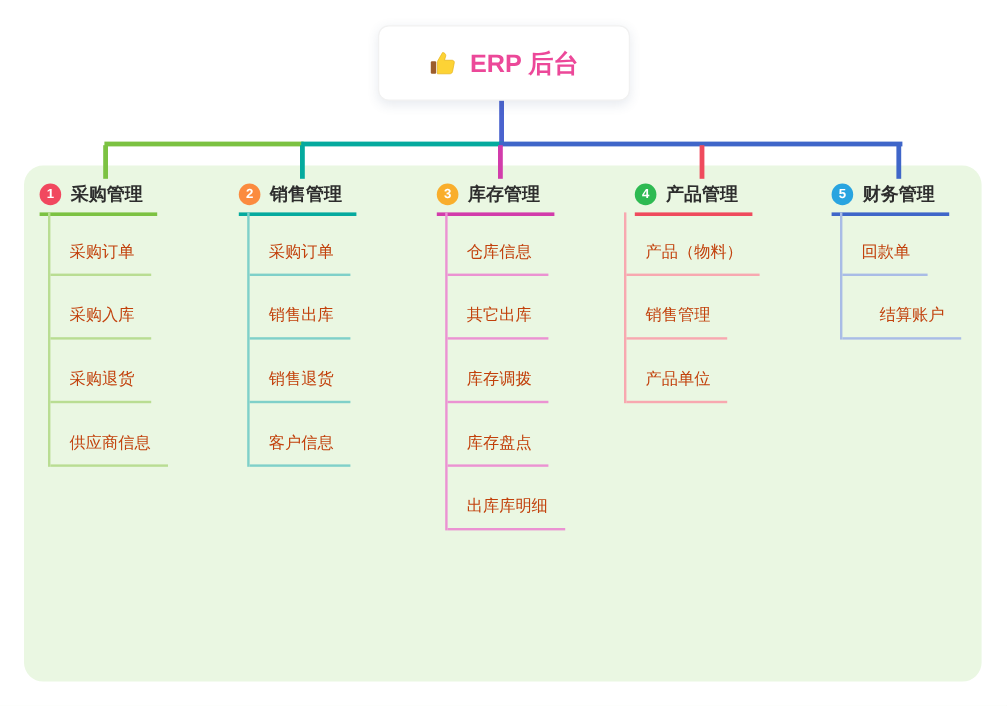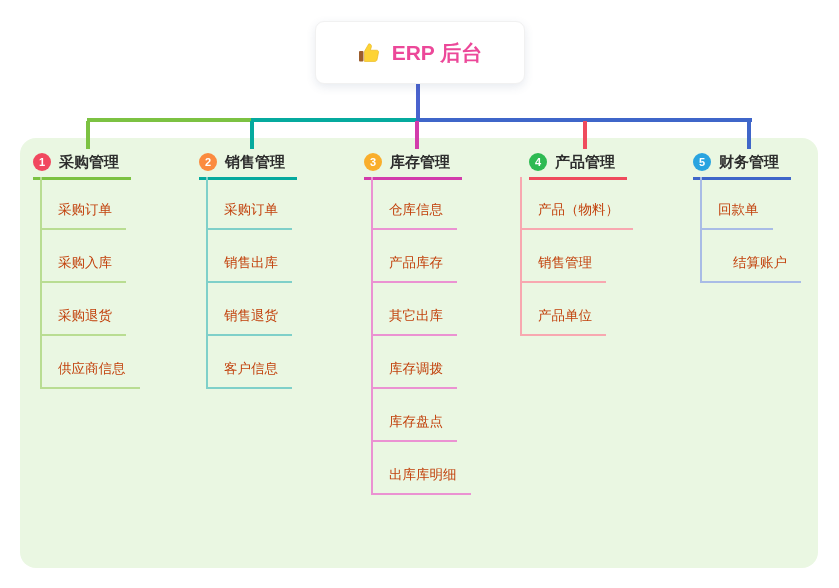--- a/index.html
+++ b/index.html
@@ -116,21 +116,20 @@
     </div>
   </div>
 
   <div class="b3">
     <div class="branch-head hd" style="border-bottom-color: rgb(210, 60, 171);">
       <span class="badge" style="background: rgb(249, 174, 44);">3</span>
       <span>库存管理</span>
     </div>
     <div class="branch-col col" style="border-left-color: rgb(235, 146, 210);">
       <div class="child" style="border-bottom-color: rgb(235, 146, 210);">仓库信息</div>
-      <div class="child" style="border-bottom-color: rgb(235, 146, 210);">产品库存</div>
       <div class="child" style="border-bottom-color: rgb(235, 146, 210);">其它出库</div>
       <div class="child" style="border-bottom-color: rgb(235, 146, 210);">库存调拨</div>
       <div class="child" style="border-bottom-color: rgb(235, 146, 210);">库存盘点</div>
       <div class="child" style="border-bottom-color: rgb(235, 146, 210);">出库库明细</div>
     </div>
   </div>
 
   <div class="b4">
     <div class="branch-head hd" style="border-bottom-color: rgb(239, 75, 93);">
       <span class="badge" style="background: rgb(46, 186, 82);">4</span>

